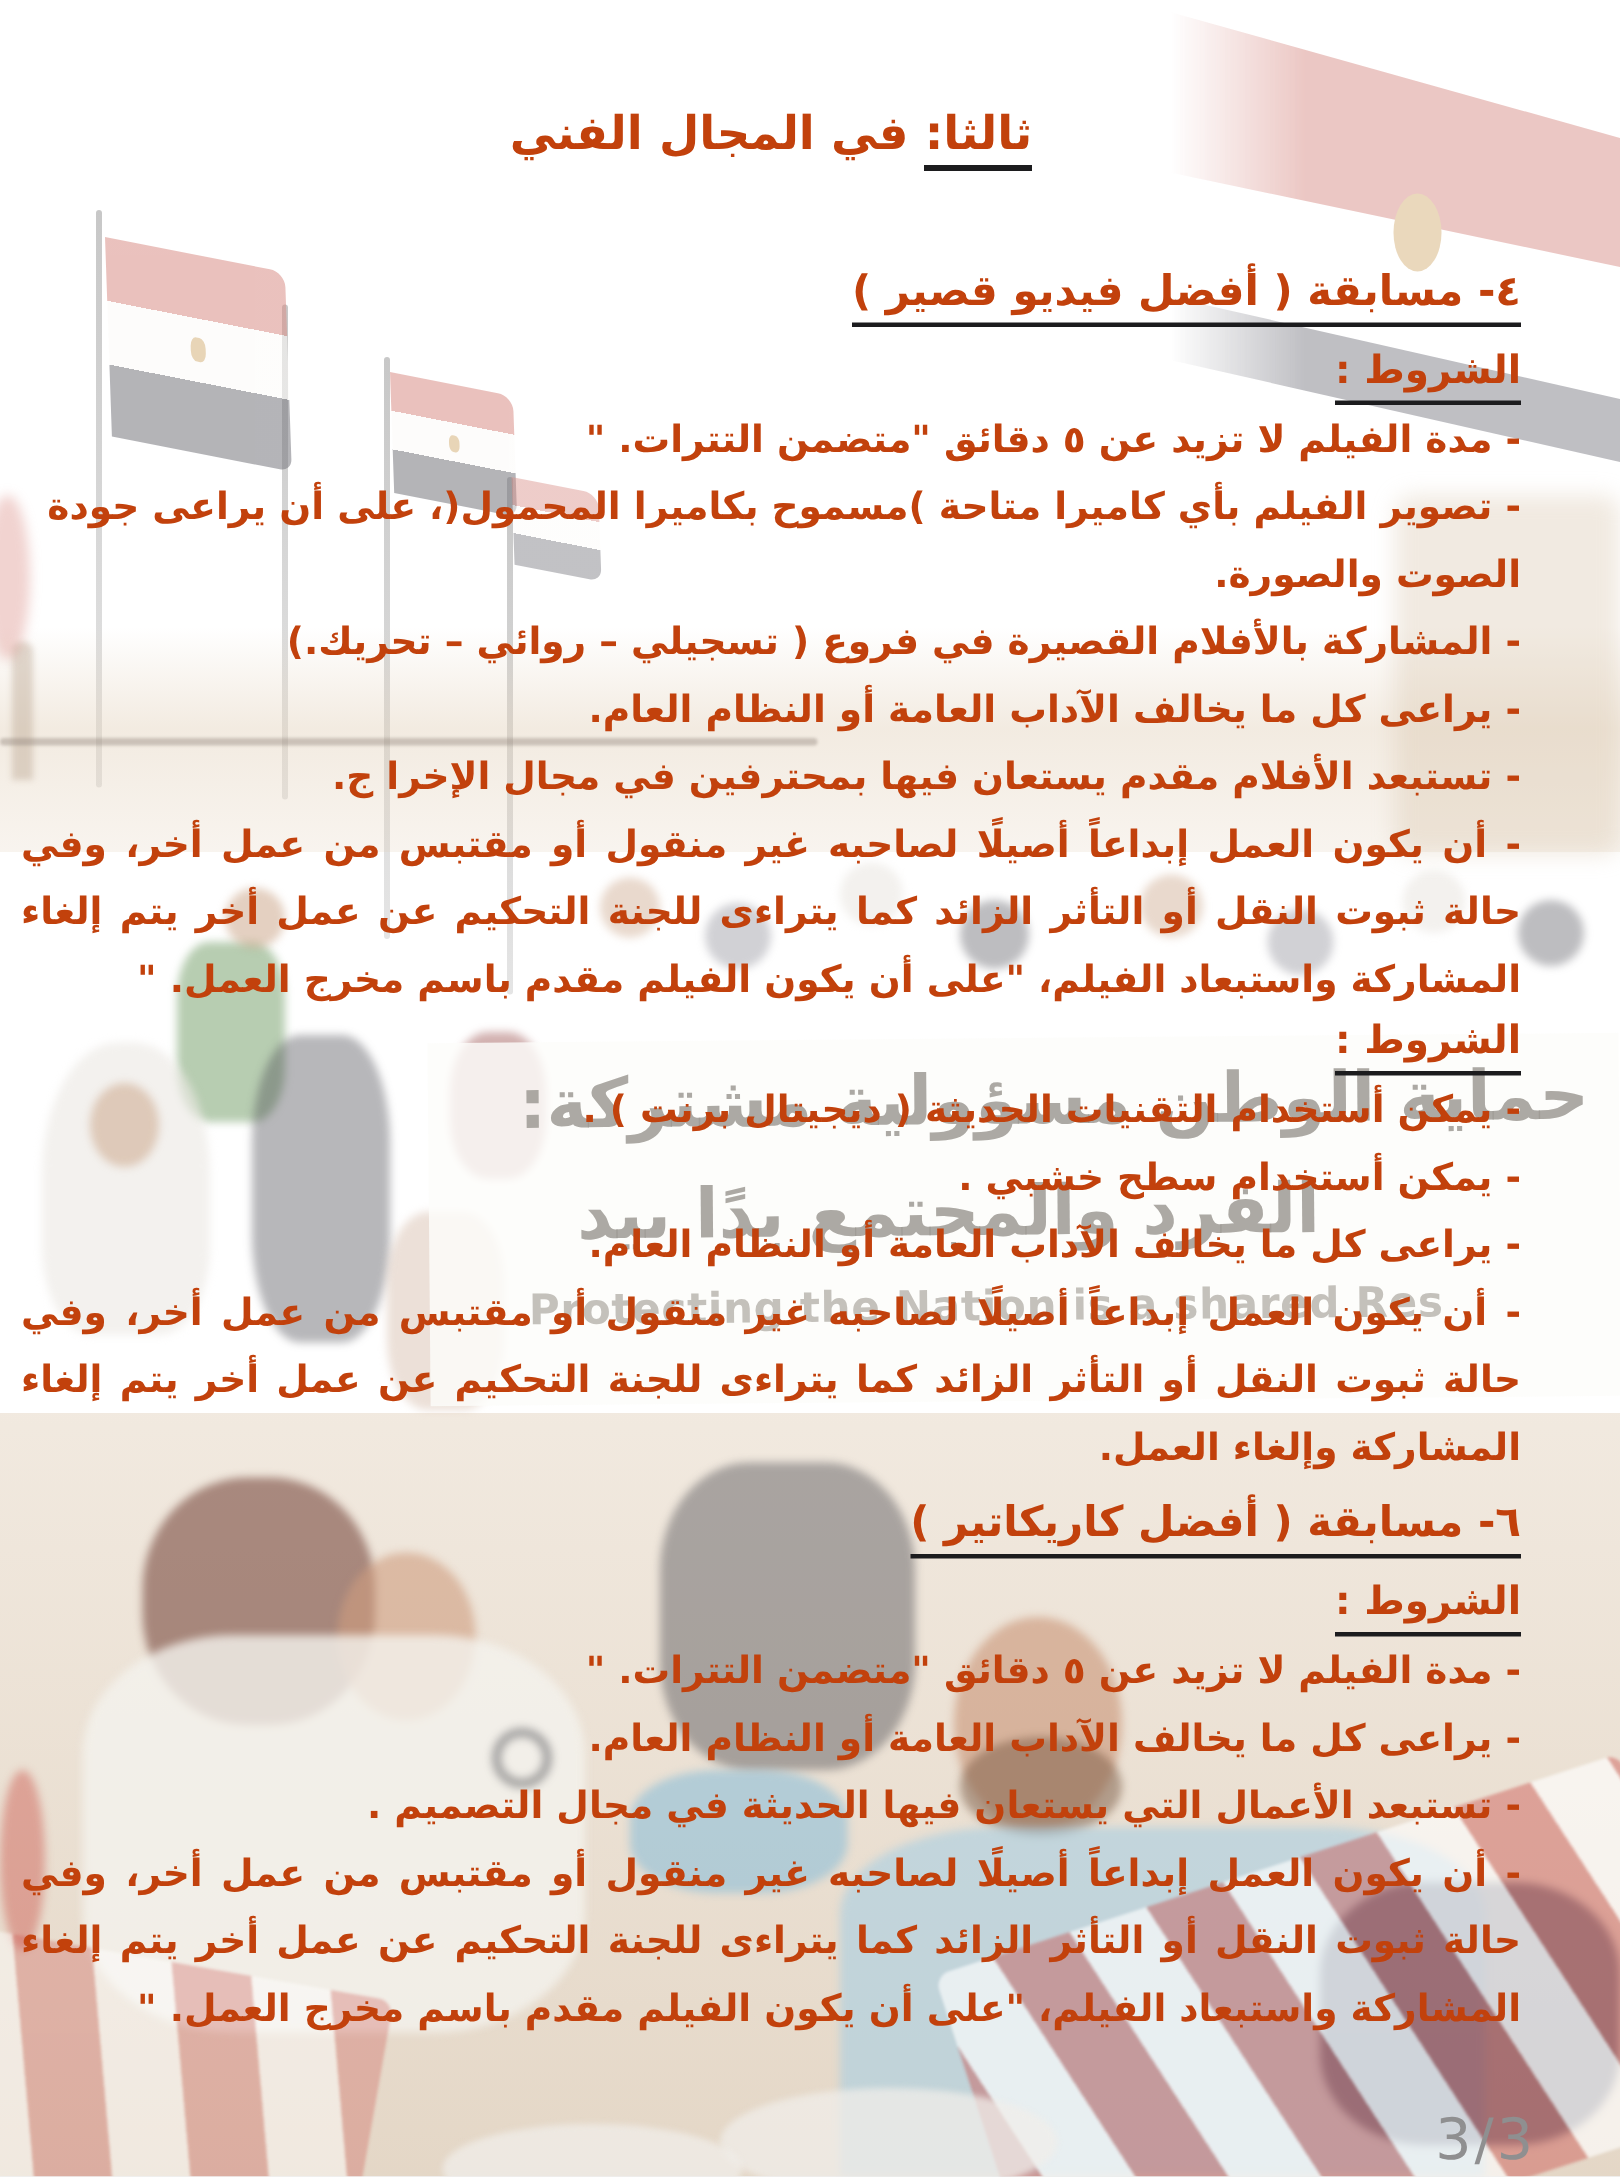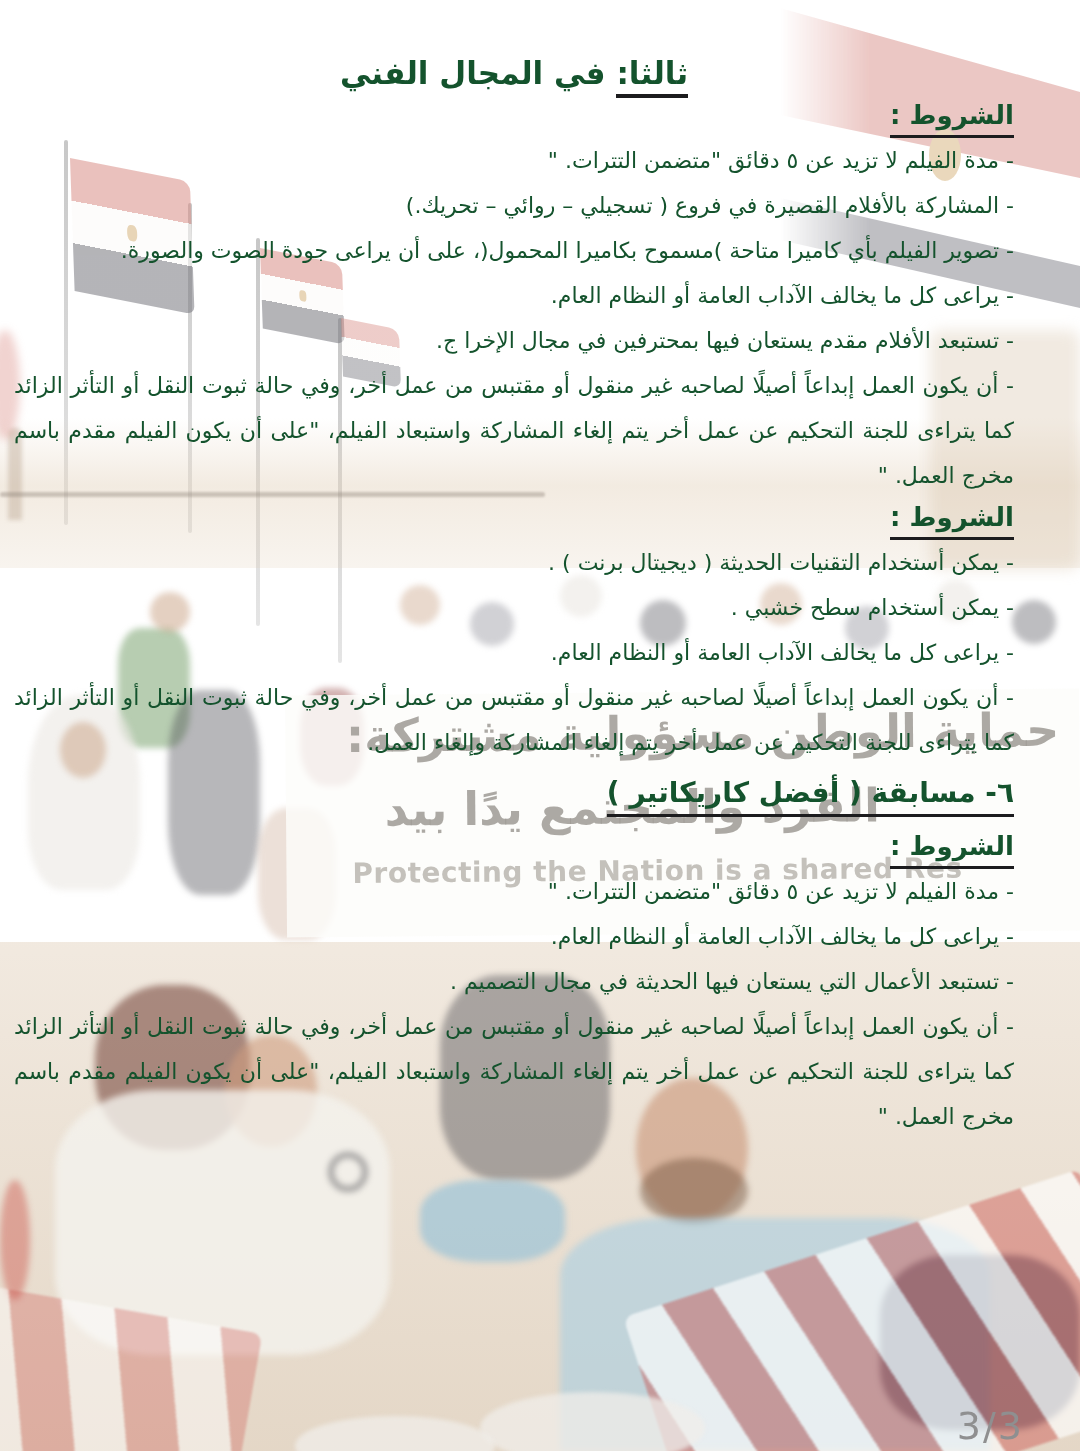--- a/index.html
+++ b/index.html
@@ -36,31 +36,31 @@
   .ground { position:absolute; left:0; right:0; top:942px; height:509px;
     background:linear-gradient(rgba(219,198,172,.38), rgba(206,182,152,.55)); }
   .barrier { position:absolute; border-radius:10px; filter:blur(1px);
     background:repeating-linear-gradient(75deg, rgba(201,70,66,.48) 0 52px, rgba(255,255,255,.75) 52px 104px); }
   .b-right { right:-50px; bottom:-36px; width:480px; height:250px; transform:rotate(-18deg); opacity:.85; }
   .b-left  { left:-70px; bottom:-24px; width:320px; height:170px; transform:rotate(10deg); opacity:.6; }
   .sack { position:absolute; background:rgba(240,238,233,.75); border-radius:50%; filter:blur(2px); }
   
   .text-layer {
     position:absolute; inset:0; z-index:3; direction:rtl;
-    padding:50px 66px 0 14px; box-sizing:border-box;
-    color:#14532d; font-weight:bold;
+    padding:66px 66px 0 14px; box-sizing:border-box;
+    color:#c2410c; font-weight:bold;
   }
   .doc-title { text-align:center; font-size:31px; line-height:46px; margin:0; }
   .doc-title .u-lead { border-bottom:4px solid #1c1c1e; padding-bottom:3px; }
   .sec-h { font-size:28px; line-height:40px; margin:62px 0 14px; font-weight:bold; }
   .sec-h + * { margin-top:0; }
   .sec-h .u, .cond .u { border-bottom:3px solid #1c1c1e; padding-bottom:5px; }
   .sec2 .sec-h, .sec3 .sec-h { margin-top:8px; }
   .cond { font-size:26px; line-height:38px; margin:0 0 4px; font-weight:bold; }
-  .bullet { font-size:22px; line-height:45px; margin:0; font-weight:normal; }
+  .bullet { font-size:25px; line-height:45px; margin:0; font-weight:bold; }
   .bullet.long { text-align:justify; text-align-last:right; }
   .page-num { position:absolute; right:56px; top:1404px; z-index:3; direction:ltr;
     font-size:38px; color:#8f8f90; font-weight:normal; letter-spacing:2px; }
 </style>
 </head>
 <body>
 
 <div class="page">
 
   <div class="bg">
@@ -131,24 +131,25 @@
     <div class="barrier b-left"></div>
     <div class="sack" style="left:480px; top:1392px; width:225px; height:72px;"></div>
     <div class="sack" style="left:295px; top:1416px; width:200px; height:60px;"></div>
   </div>
 
   <div class="text-layer">
 
     <h1 class="doc-title"><span class="u-lead">ثالثا:</span><span> في المجال الفني</span></h1>
 
     <section class="sec1">
+      <h2 class="sec-h"><span class="u">٤- مسابقة ( أفضل فيديو قصير )</span></h2>
       <h3 class="cond"><span class="u">الشروط :</span></h3>
       <p class="bullet">- مدة الفيلم لا تزيد عن  ٥  دقائق "متضمن التترات. "</p>
+      <p class="bullet">- تصوير الفيلم بأي كاميرا متاحة )مسموح بكاميرا المحمول(، على أن يراعى جودة الصوت والصورة.</p>
       <p class="bullet">- المشاركة بالأفلام القصيرة في فروع ( تسجيلي – روائي – تحريك.)</p>
-      <p class="bullet">- تصوير الفيلم بأي كاميرا متاحة )مسموح بكاميرا المحمول(، على أن يراعى جودة الصوت والصورة.</p>
       <p class="bullet">- يراعى كل ما يخالف الآداب العامة أو النظام العام.</p>
       <p class="bullet">- تستبعد الأفلام مقدم يستعان فيها بمحترفين في مجال الإخرا ج.</p>
       <p class="bullet long">- أن يكون العمل إبداعاً أصيلًا لصاحبه غير منقول أو مقتبس من عمل أخر، وفي حالة ثبوت النقل أو التأثر الزائد كما يتراءى للجنة التحكيم عن عمل أخر يتم إلغاء المشاركة واستبعاد الفيلم، "على أن يكون الفيلم مقدم باسم مخرج العمل. "</p>
     </section>
 
     <section class="sec2">
       <h3 class="cond"><span class="u">الشروط :</span></h3>
       <p class="bullet">- يمكن أستخدام التقنيات الحديثة ( ديجيتال برنت ) .</p>
       <p class="bullet">- يمكن أستخدام سطح خشبي .</p>
       <p class="bullet">- يراعى كل ما يخالف الآداب العامة أو النظام العام.</p>

